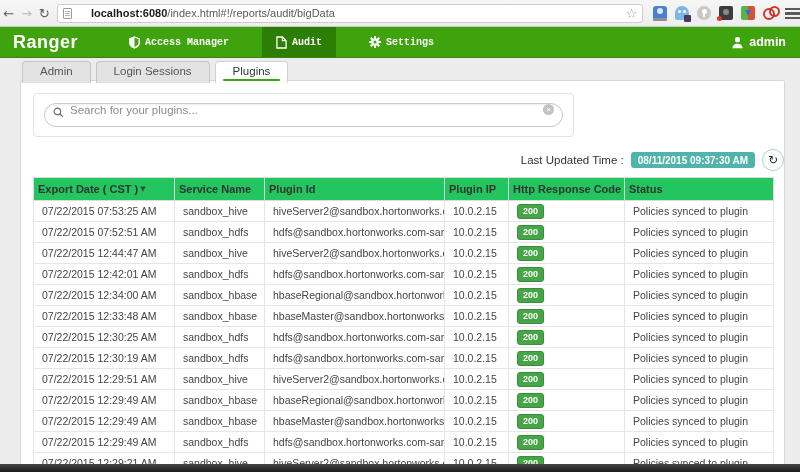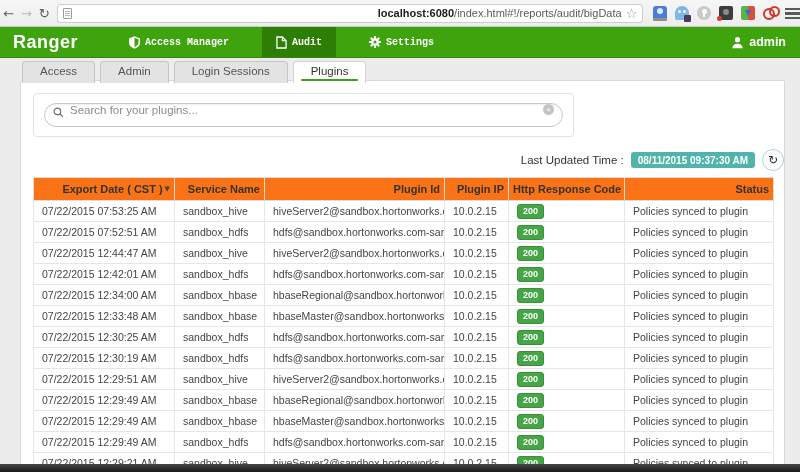--- a/index.html
+++ b/index.html
@@ -10,21 +10,21 @@
   
   .chrome { position:absolute; top:0; left:0; width:800px; height:27px;
             background:linear-gradient(#f6f6f6,#ededed); border-bottom:1px solid #c9c9c9;
             display:flex; align-items:center; }
   .nav-btn { width:18px; text-align:center; font-size:13px; color:#5f5f5f; cursor:pointer; }
   .nav-btn.disabled { color:#b9b9b9; }
   .omnibox { margin-left:4px; width:598px; height:19px; background:#fff; border:1px solid #cdcdcd;
              border-radius:3px; display:flex; align-items:center; padding:0 5px; }
   .page-ico { width:9px; height:11px; border:1px solid #9a9a9a; border-radius:1px; position:relative; background:#fff; flex:0 0 auto; }
   .page-ico:before { content:""; position:absolute; left:1px; top:2px; width:5px; height:1px; background:#b5b5b5; box-shadow:0 2px 0 #b5b5b5, 0 4px 0 #b5b5b5; }
-  .url { margin-left:5px; font-size:11px; color:#5a5a5a; white-space:nowrap; overflow:hidden; flex:1;text-align:right; }
+  .url { margin-left:19px; font-size:11px; color:#5a5a5a; white-space:nowrap; overflow:hidden; flex:1; }
   .url b { color:#1c1c1c; font-weight:bold; }
   .star { font-size:13px; color:#9a9a9a; margin-left:4px; }
   .ext-row { display:flex; align-items:center; gap:8px; margin-left:10px; }
   .ext { width:14px; height:14px; position:relative; }
   .ext-person { background:#4a7fd4; border-radius:3px 3px 2px 2px; }
   .ext-person:before { content:""; position:absolute; left:4px; top:2px; width:6px; height:6px; background:#dce9ff; border-radius:50%; }
   .ext-person:after { content:""; position:absolute; left:0; bottom:-1px; width:14px; height:3px; background:#8f8f8f; border-radius:1px; }
   .ext-ghost { background:#7db7e8; border-radius:7px 7px 2px 2px; }
   .ext-ghost:before { content:""; position:absolute; left:3px; top:4px; width:3px; height:3px; background:#fff; border-radius:50%; box-shadow:5px 0 0 #fff; }
   .ext-ghost:after { content:""; position:absolute; right:-2px; bottom:-2px; width:7px; height:7px; background:#4b3a5a; border-radius:1px; }
@@ -74,22 +74,22 @@
                line-height:11px; text-align:center; cursor:pointer; flex:0 0 auto; }
 
   .updated-row { display:flex; justify-content:flex-end; align-items:center; gap:7px; margin:2px 0 6px; }
   .updated-label { font-size:11.5px; color:#333; }
   .time-badge { background:#50b4ab; color:#fff; font-size:10px; font-weight:bold; padding:2.5px 7px; border-radius:3px; }
   .refresh-btn { width:22px; height:22px; border-radius:50%; border:1px solid #aed2da; background:#fbfdfd;
                  color:#2b2b2b; font-size:12px; line-height:20px; text-align:center; cursor:pointer; }
 
   
   table { width:741px; margin:0 12px; border-collapse:collapse; table-layout:fixed; }
-  th { background:#f97316; border:1px solid #dcdcdc; font-size:11px; font-weight:bold; color:#333;
-       text-align:right; padding:5px 4px; white-space:nowrap; overflow:hidden; }
+  th { background:#22c55e; border:1px solid #dcdcdc; font-size:11px; font-weight:bold; color:#333;
+       text-align:left; padding:5px 4px; white-space:nowrap; overflow:hidden; }
   td { border:1px solid #e6e6e6; font-size:10.5px; color:#444; padding:2.5px 8px; white-space:nowrap; overflow:hidden; }
   th:nth-child(1), td:nth-child(1) { width:141px; }
   th:nth-child(2), td:nth-child(2) { width:90px; }
   th:nth-child(3), td:nth-child(3) { width:180px; }
   th:nth-child(4), td:nth-child(4) { width:64px; }
   th:nth-child(5), td:nth-child(5) { width:116px; }
   .caret { font-size:7px; color:#444; vertical-align:2px; margin-left:2px; }
   .code-badge { display:inline-block; background:#46a546; border:1px solid #3b8f3b; color:#fff;
                 font-size:9px; font-weight:bold; padding:1px 5px; border-radius:3px; line-height:11px; }
 
@@ -160,21 +160,20 @@
         <svg width="13" height="13" viewBox="0 0 16 16">
           <circle cx="8" cy="4.5" r="3.2" fill="#fff"></circle>
           <path d="M1.5 15c.5-4 3-5.5 6.5-5.5s6 1.5 6.5 5.5z" fill="#fff"></path>
         </svg>
       </span>
     <span>admin</span>
   </div>
 </div>
 
 <div class="tabs">
-  <div class="tab"><span>Access</span></div>
   <div class="tab"><span>Admin</span></div>
   <div class="tab"><span>Login Sessions</span></div>
   <div class="tab active"><span>Plugins</span><span class="underline"></span></div>
 </div>
 
 <div class="panel">
 
   <div class="search-wrap">
     <div class="search-pill">
       <span><svg width="11" height="11" viewBox="0 0 12 12">

